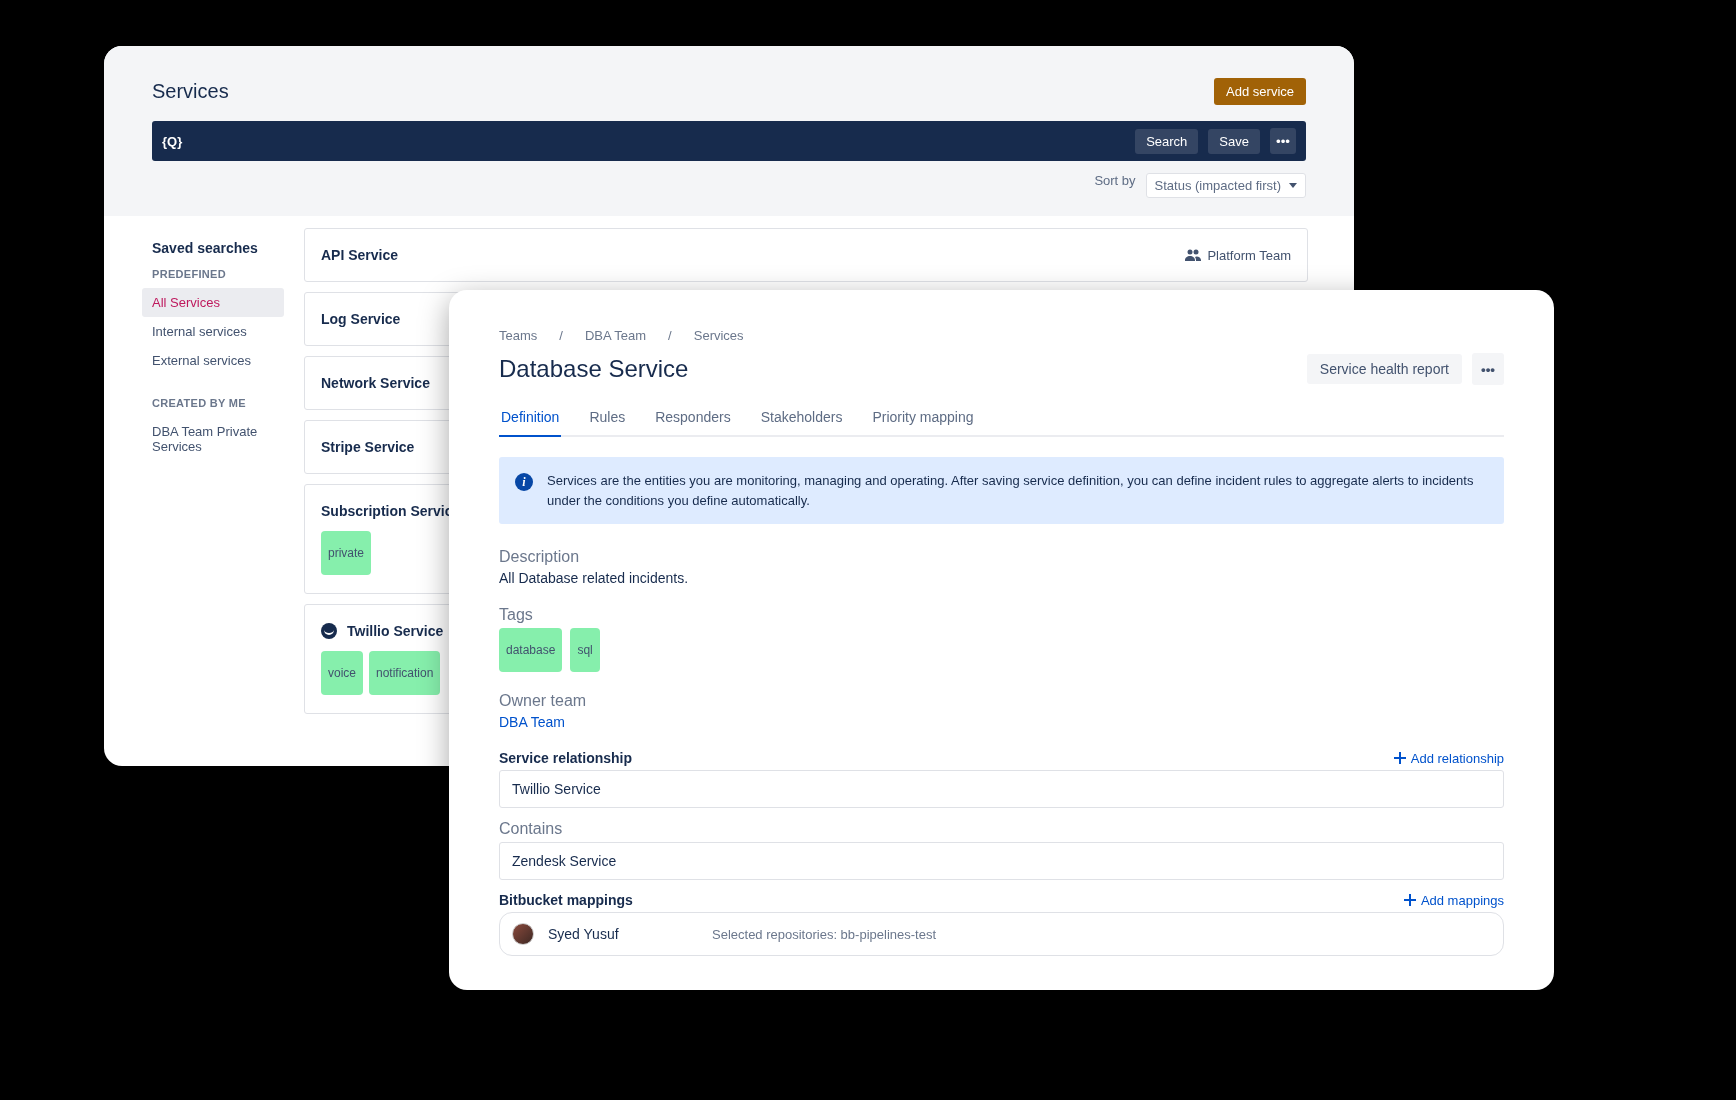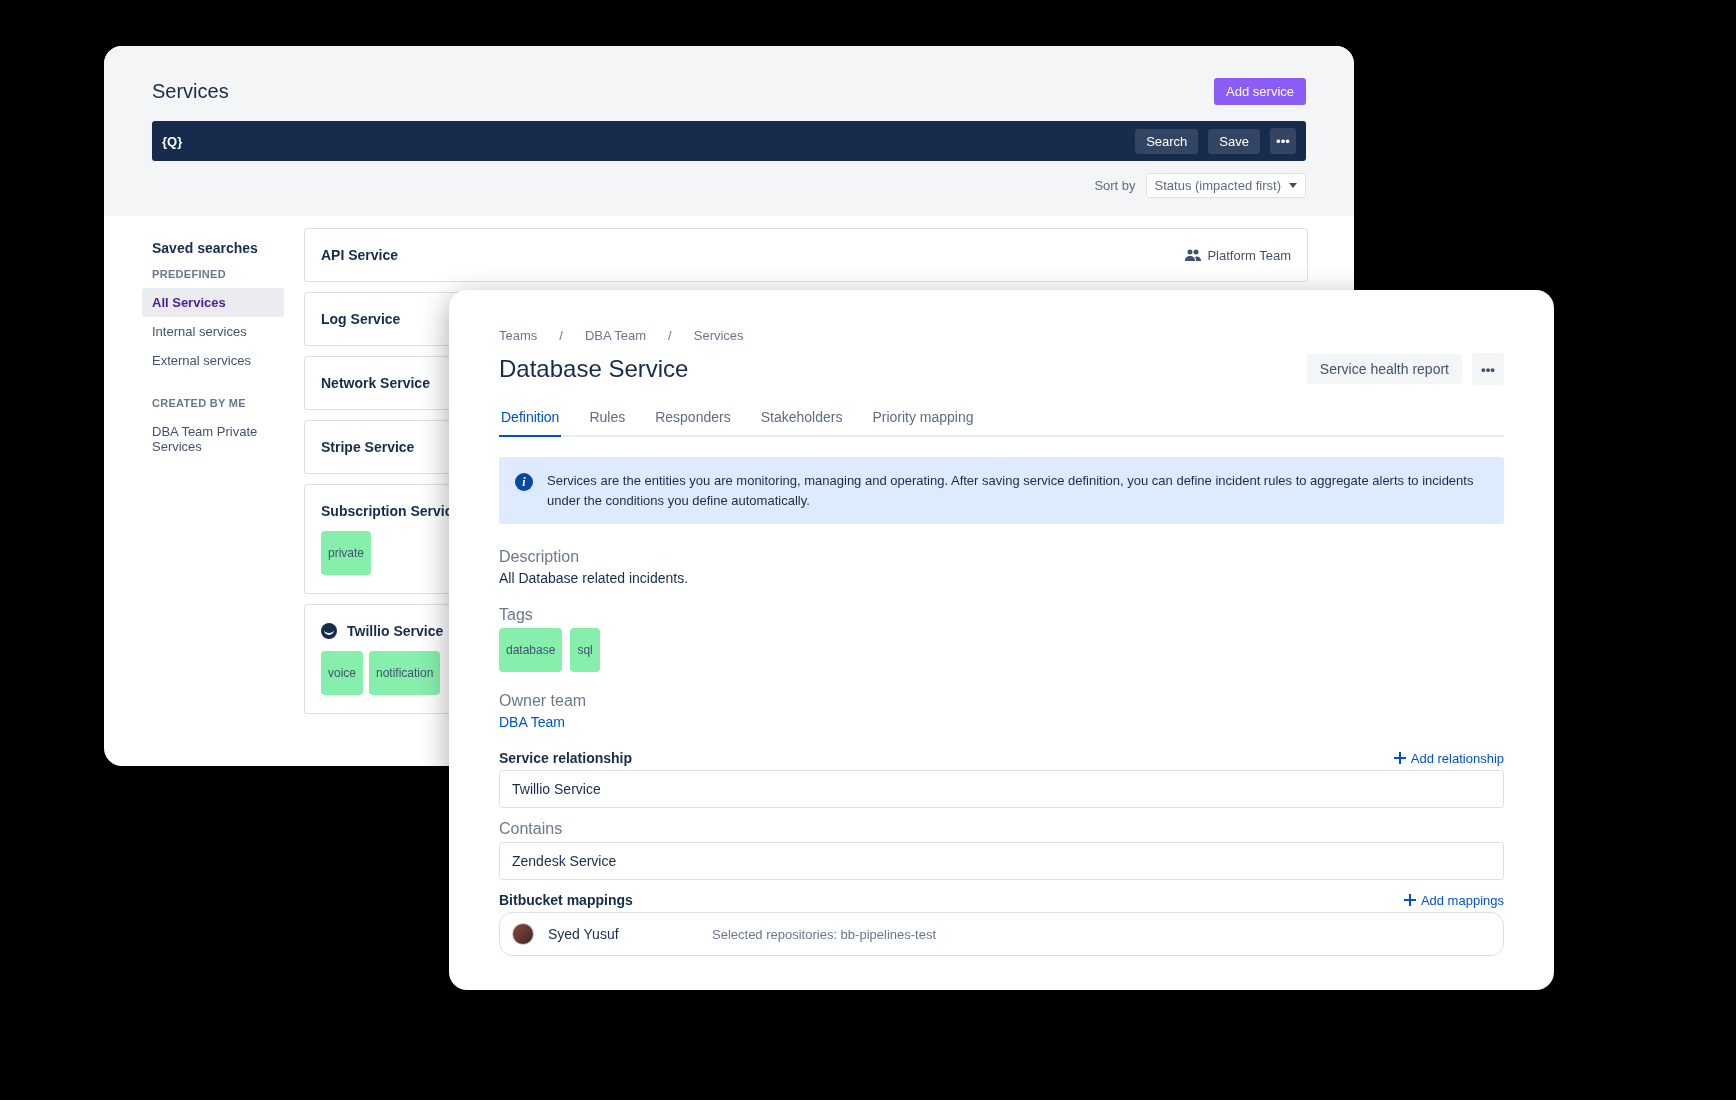--- a/index.html
+++ b/index.html
@@ -3,34 +3,34 @@
 <meta charset="utf-8">
 <style>
 *{box-sizing:border-box;margin:0;padding:0}
 body{background:#000;font-family:-apple-system,BlinkMacSystemFont,'Segoe UI',sans-serif;font-size:14px;color:#172B4D;width:1736px;height:1100px;position:relative;overflow:hidden}
 .card{background:#fff;border-radius:18px;box-shadow:0 8px 30px rgba(0,0,0,0.35);position:absolute}
 .back-card{left:104px;top:46px;width:1250px;height:720px;overflow:hidden}
 .front-card{left:449px;top:290px;width:1105px;height:700px;padding:38px 50px}
 .services-header{background:#F4F5F7;padding:32px 48px 18px}
 .services-title-row{display:flex;justify-content:space-between;align-items:center;margin-bottom:16px}
 .services-title{font-size:20px;font-weight:500;color:#172B4D}
-.add-service-btn{background:#8b5cf6;color:#fff;border:none;border-radius:3px;padding:6px 12px;font-size:13px;cursor:pointer}
+.add-service-btn{background:#a16207;color:#fff;border:none;border-radius:3px;padding:6px 12px;font-size:13px;cursor:pointer}
 .search-bar{background:#172B4D;border-radius:3px;padding:7px 10px;display:flex;align-items:center;gap:10px}
 .search-icon-box{color:#fff;font-size:13px;font-weight:bold}
 .search-input{flex:1;background:transparent;border:none;color:#fff;outline:none}
 .search-btn,.save-btn{background:#344563;color:#fff;border:none;border-radius:3px;padding:5px 11px;font-size:13px;cursor:pointer}
 .more-btn{background:#344563;color:#fff;width:26px;height:26px;border:none;border-radius:3px;display:flex;align-items:center;justify-content:center;cursor:pointer}
-.sort-row{display:flex;justify-content:flex-end;align-items:center;gap:10px;margin-top:12px;font-size:13px;color:#5E6C84}
+.sort-row{display:flex;justify-content:flex-end;align-items:flex-start;gap:10px;margin-top:12px;font-size:13px;color:#5E6C84}
 .sort-select{background:#fff;border:1px solid #DFE1E6;border-radius:3px;padding:4px 8px;display:flex;align-items:center;gap:8px;cursor:pointer;font-size:13px}
 .body-layout{display:flex}
 .sidebar{width:180px;padding:24px 0 0 48px}
 .saved-h{font-size:14px;font-weight:600;color:#172B4D;margin-bottom:12px}
 .sb-group-label{font-size:11px;font-weight:700;color:#6B778C;letter-spacing:0.3px;margin-bottom:8px}
 .sb-item{font-size:13px;color:#42526E;padding:7px 10px;margin-left:-10px;border-radius:3px;cursor:pointer}
-.sb-item.active{background:#EBECF0;color:#4c1d95;font-weight:700}
+.sb-item.active{background:#EBECF0;color:#be185d;font-weight:400}
 .sb-group2{margin-top:22px}
 .main-col{flex:1;padding:12px 46px 0 20px}
 .svc-card{border:1px solid #DFE1E6;border-radius:3px;background:#fff;padding:18px 16px;margin-bottom:10px}
 .svc-card-hd{display:flex;justify-content:space-between;align-items:center}
 .svc-name{font-size:14px;font-weight:600;color:#172B4D}
 .team-pill{display:flex;align-items:center;gap:6px;font-size:13px;color:#42526E}
 .svc-tags{margin-top:12px;display:flex;gap:6px}
 .tag{background:#86efac;color:#42526E;padding:15px 7px;border-radius:4px;font-size:12px}
 .svc-title-row{display:flex;align-items:center;gap:10px}
 .twilio-ico{width:16px;height:16px;border-radius:50%;background:#172B4D;position:relative}

